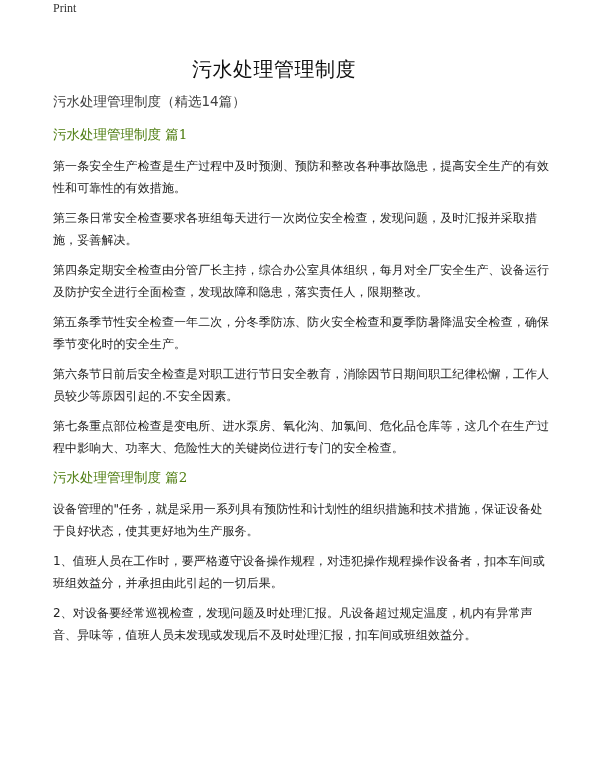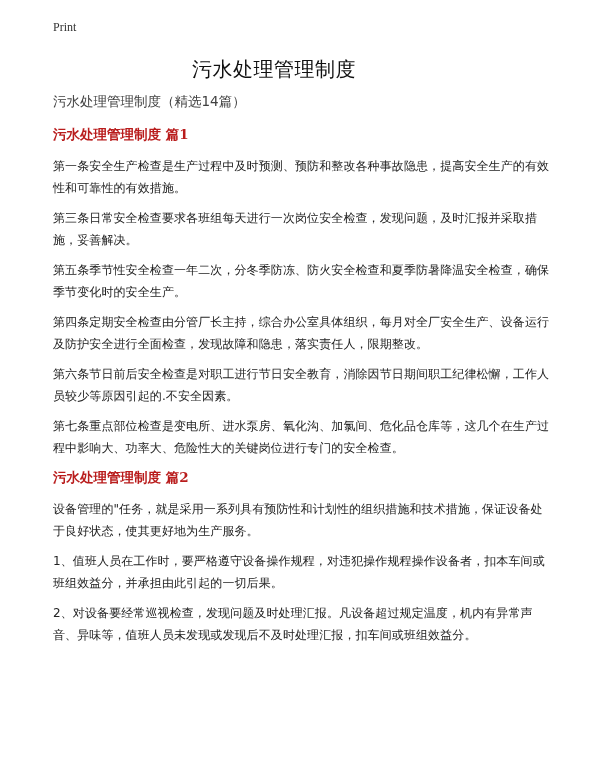--- a/index.html
+++ b/index.html
@@ -1,44 +1,44 @@
 <!DOCTYPE html>
 <html><head>
 <meta charset="utf-8">
 <style>
   html, body { margin:0; padding:0; background:#ffffff; }
   body { width:600px; height:776px; overflow:hidden; position:relative;
          font-family:"DejaVu Sans", sans-serif; color:#1a1a1a; }
   .page { position:absolute; left:0; top:0; width:600px; height:776px; background:#fff; }
-  .print { position:absolute; left:53px; top:20px; font-family:"Liberation Serif", serif;
+  .print { position:absolute; left:53px; top:1px; font-family:"Liberation Serif", serif;
            font-size:12px; color:#333; }
   .title { position:absolute; left:0; width:548px; top:56px; text-align:center;
            font-size:20px; color:#111; letter-spacing:0.5px; }
   .content { position:absolute; left:53px; top:91px; width:500px; }
   .subtitle { font-size:13.5px; color:#404040; margin:0 0 13px 0; line-height:20px; }
-  .heading { font-size:13.5px; font-weight:bold; color:#b91c1c; margin:0 0 11px 0; line-height:20px;
+  .heading { font-size:13.5px; font-weight:normal; color:#4d7c0f; margin:0 0 11px 0; line-height:20px;
              font-family:"DejaVu Serif", serif; }
   .para { font-size:12px; line-height:22px; margin:0 0 8px 0; color:#222; letter-spacing:0.1px; }
 </style>
 </head>
 <body>
 
 <div class="page">
   <div class="print">Print</div>
   <div class="title">污水处理管理制度</div>
 
   <div class="content">
     <p class="subtitle">污水处理管理制度（精选14篇）</p>
 
     <div>
       <p class="heading">污水处理管理制度 篇1</p>
       <p class="para">第一条安全生产检查是生产过程中及时预测、预防和整改各种事故隐患，提高安全生产的有效性和可靠性的有效措施。</p>
       <p class="para">第三条日常安全检查要求各班组每天进行一次岗位安全检查，发现问题，及时汇报并采取措施，妥善解决。</p>
+      <p class="para">第四条定期安全检查由分管厂长主持，综合办公室具体组织，每月对全厂安全生产、设备运行及防护安全进行全面检查，发现故障和隐患，落实责任人，限期整改。</p>
       <p class="para">第五条季节性安全检查一年二次，分冬季防冻、防火安全检查和夏季防暑降温安全检查，确保季节变化时的安全生产。</p>
-      <p class="para">第四条定期安全检查由分管厂长主持，综合办公室具体组织，每月对全厂安全生产、设备运行及防护安全进行全面检查，发现故障和隐患，落实责任人，限期整改。</p>
       <p class="para">第六条节日前后安全检查是对职工进行节日安全教育，消除因节日期间职工纪律松懈，工作人员较少等原因引起的.不安全因素。</p>
       <p class="para">第七条重点部位检查是变电所、进水泵房、氧化沟、加氯间、危化品仓库等，这几个在生产过程中影响大、功率大、危险性大的关键岗位进行专门的安全检查。</p>
     </div>
 
     <div>
       <p class="heading">污水处理管理制度 篇2</p>
       <p class="para">设备管理的"任务，就是采用一系列具有预防性和计划性的组织措施和技术措施，保证设备处于良好状态，使其更好地为生产服务。</p>
       <p class="para">1、值班人员在工作时，要严格遵守设备操作规程，对违犯操作规程操作设备者，扣本车间或班组效益分，并承担由此引起的一切后果。</p>
       <p class="para">2、对设备要经常巡视检查，发现问题及时处理汇报。凡设备超过规定温度，机内有异常声音、异味等，值班人员未发现或发现后不及时处理汇报，扣车间或班组效益分。</p>
     </div>

